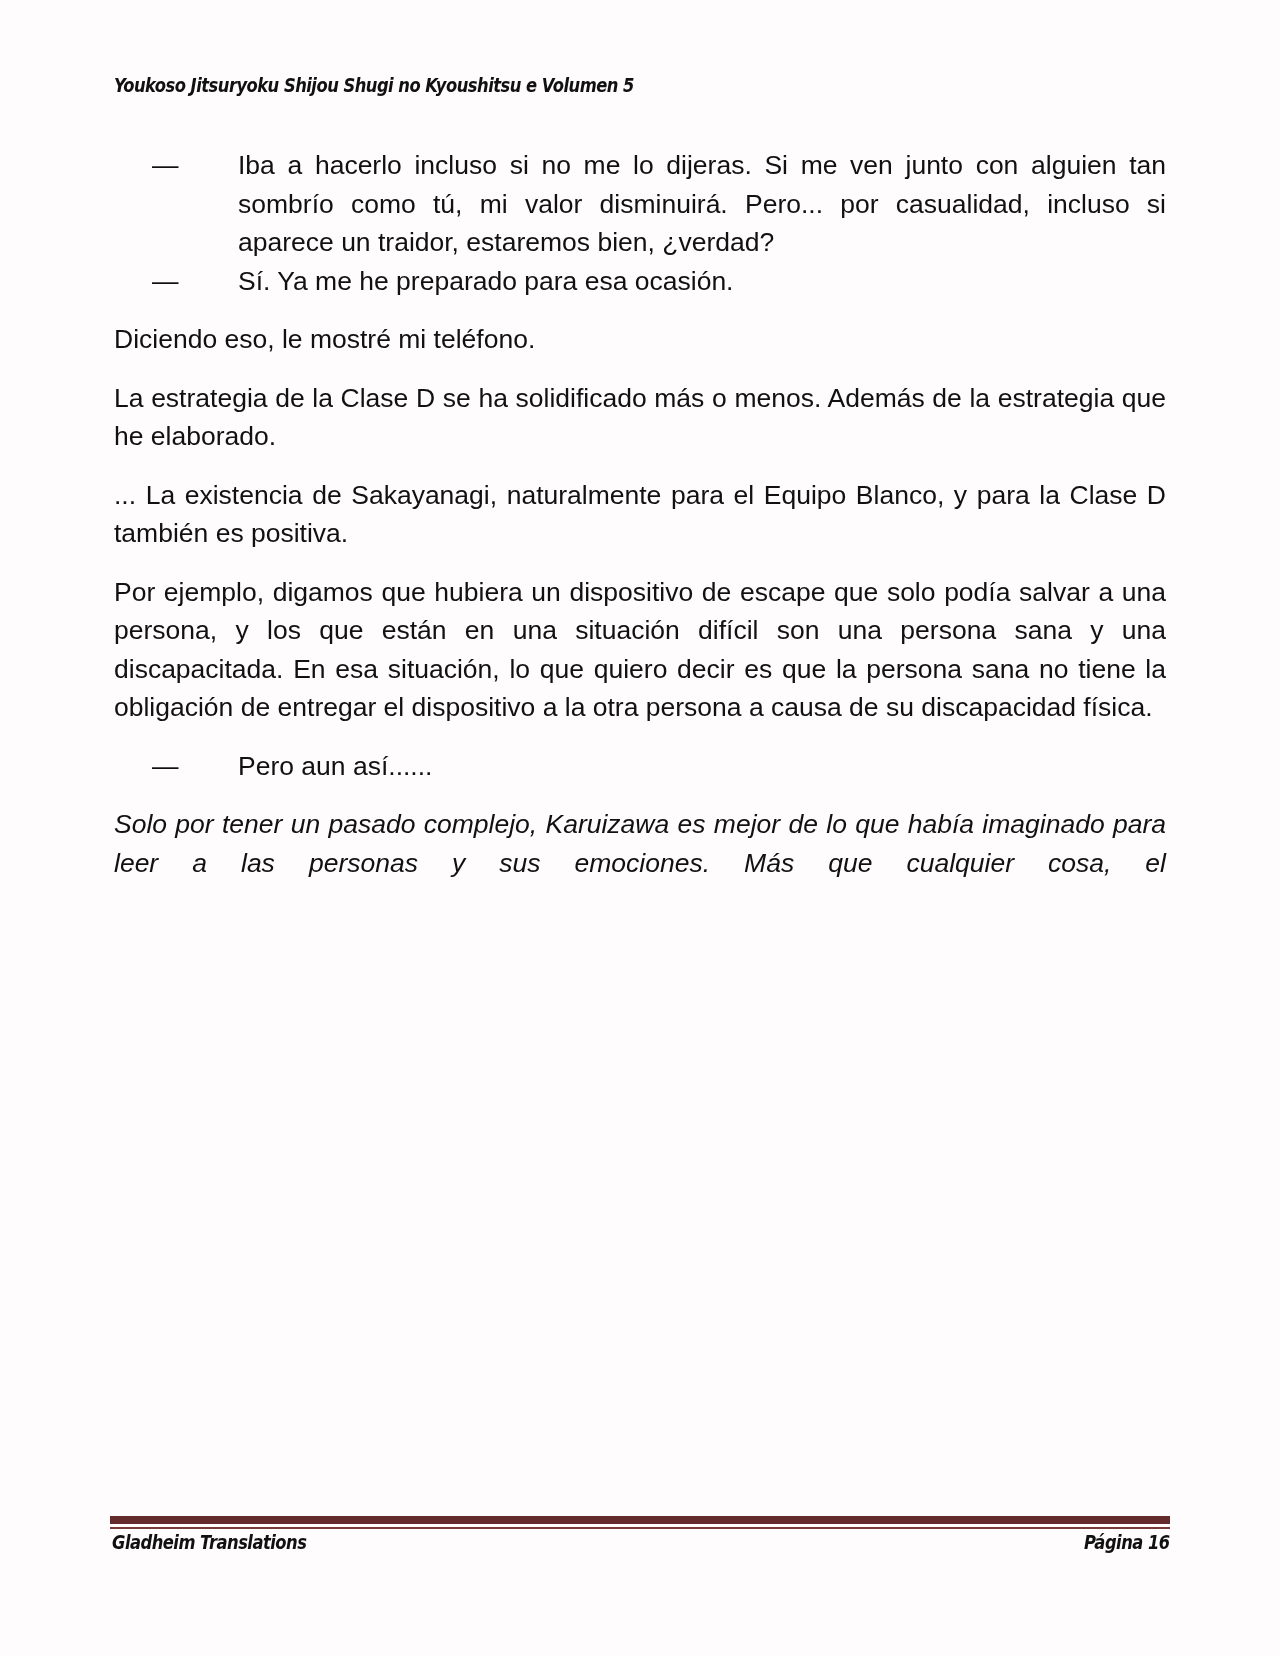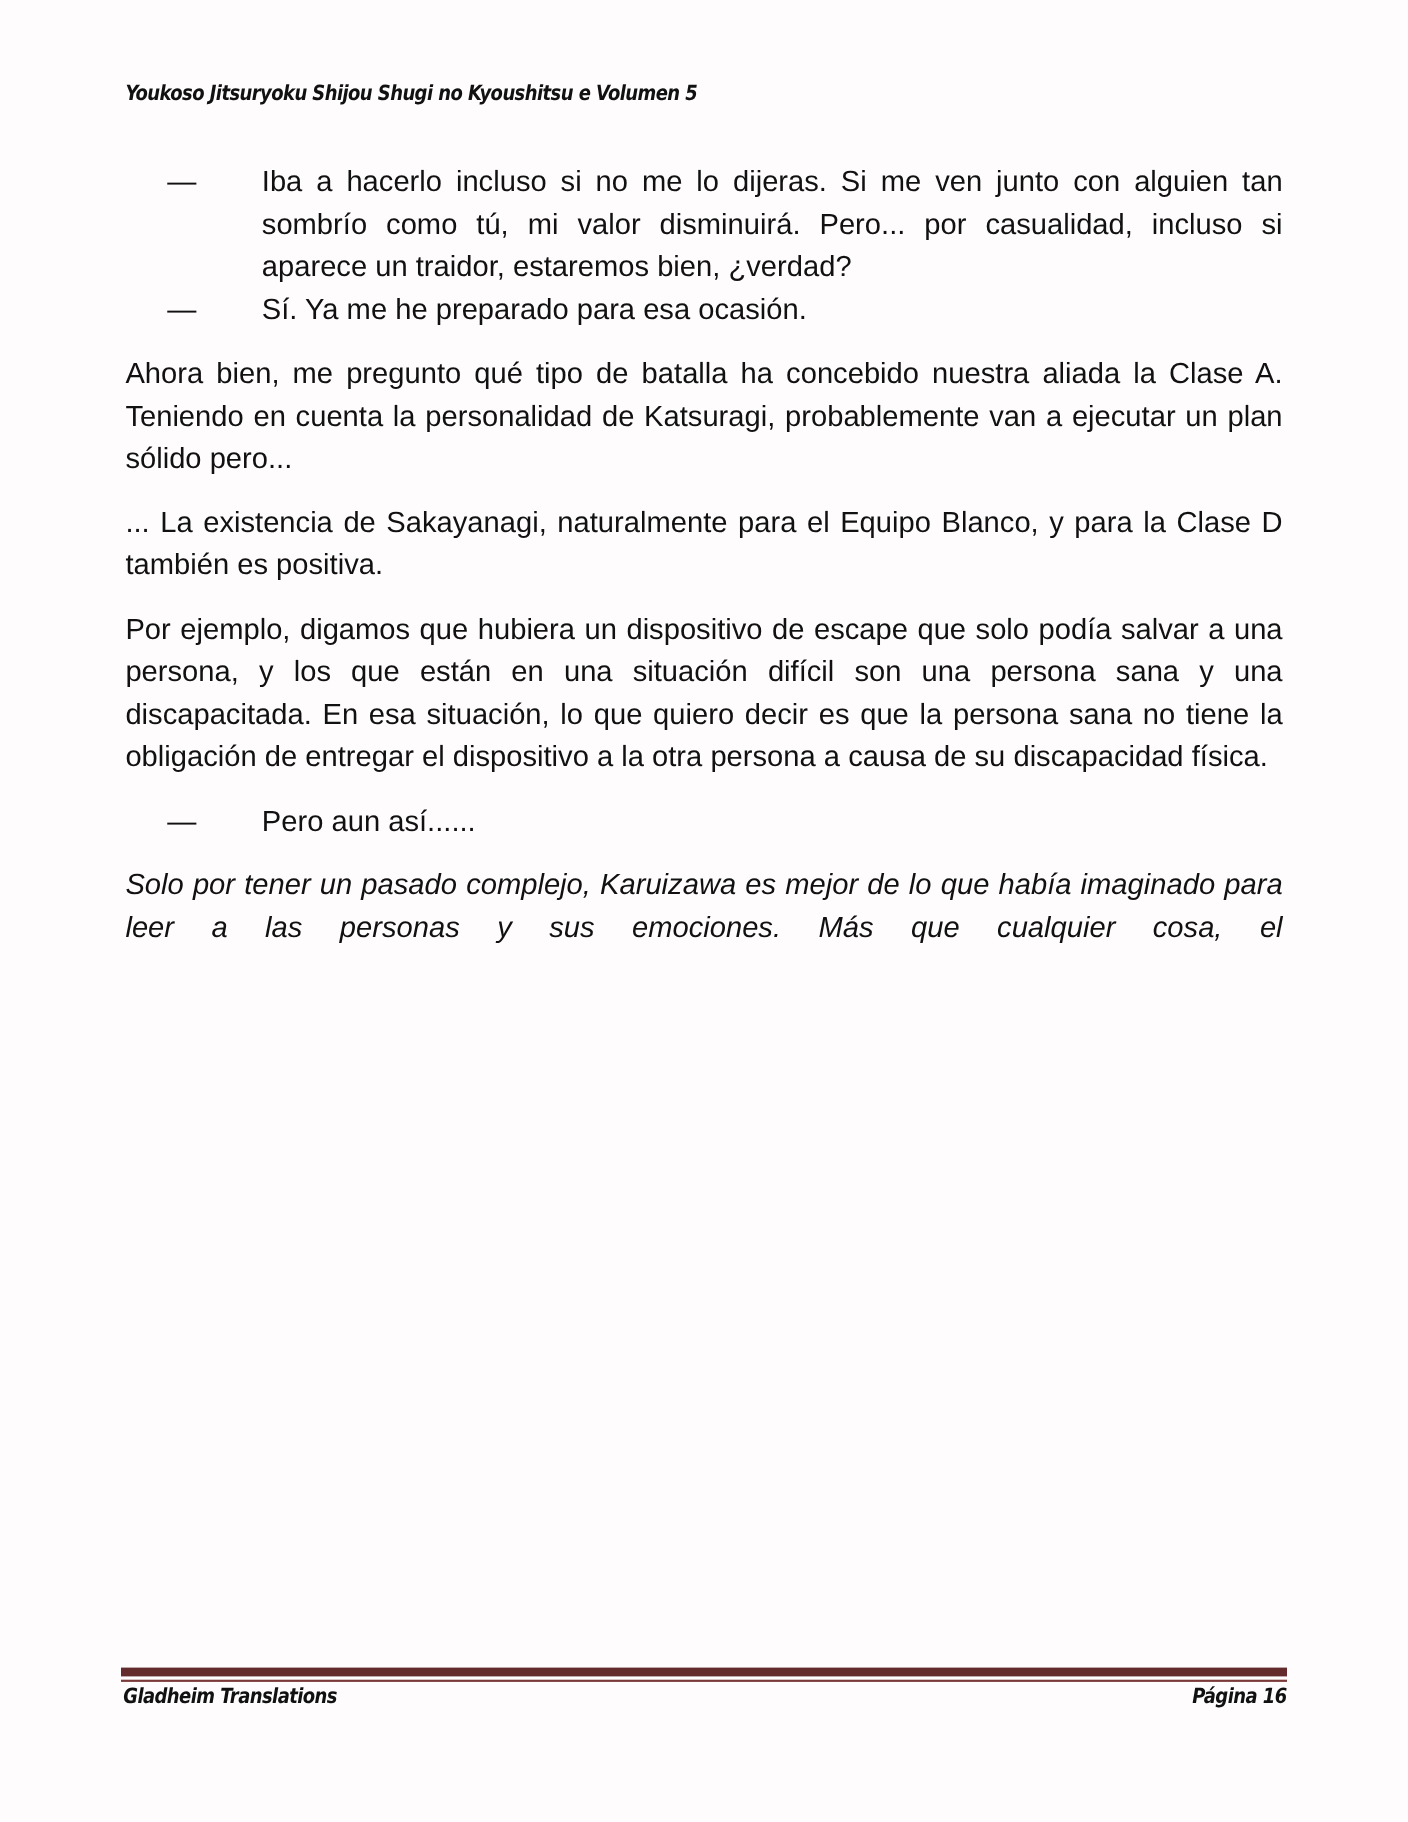--- a/index.html
+++ b/index.html
@@ -63,21 +63,22 @@
     <div class="dialogue">
       <span class="dash">—</span>
       <span class="dtext">Iba a hacerlo incluso si no me lo dijeras. Si me ven junto con alguien tan sombrío como tú, mi valor disminuirá. Pero... por casualidad, incluso si aparece un traidor, estaremos bien, ¿verdad?</span>
     </div>
     <div class="dialogue">
       <span class="dash">—</span>
       <span class="dtext">Sí. Ya me he preparado para esa ocasión.</span>
     </div>
   </div>
 
-  <p class="para">Ahora bien, me pregunto qué tipo de batalla ha concebido nuestra aliada la Clase A. Teniendo en cuenta la personalidad de Katsuragi, probablemente van a ejecutar un plan sólido pero...</p>
+  <p class="para">Diciendo eso, le mostré mi teléfono.</p>
+  <p class="para">La estrategia de la Clase D se ha solidificado más o menos. Además de la estrategia que he elaborado.</p>
   <p class="para">... La existencia de Sakayanagi, naturalmente para el Equipo Blanco, y para la Clase D también es positiva.</p>
   <p class="para">Por ejemplo, digamos que hubiera un dispositivo de escape que solo podía salvar a una persona, y los que están en una situación difícil son una persona sana y una discapacitada. En esa situación, lo que quiero decir es que la persona sana no tiene la obligación de entregar el dispositivo a la otra persona a causa de su discapacidad física.</p>
 
   <div class="dialogue-group">
     <div class="dialogue">
       <span class="dash">—</span>
       <span class="dtext">Pero aun así......</span>
     </div>
   </div>
 

